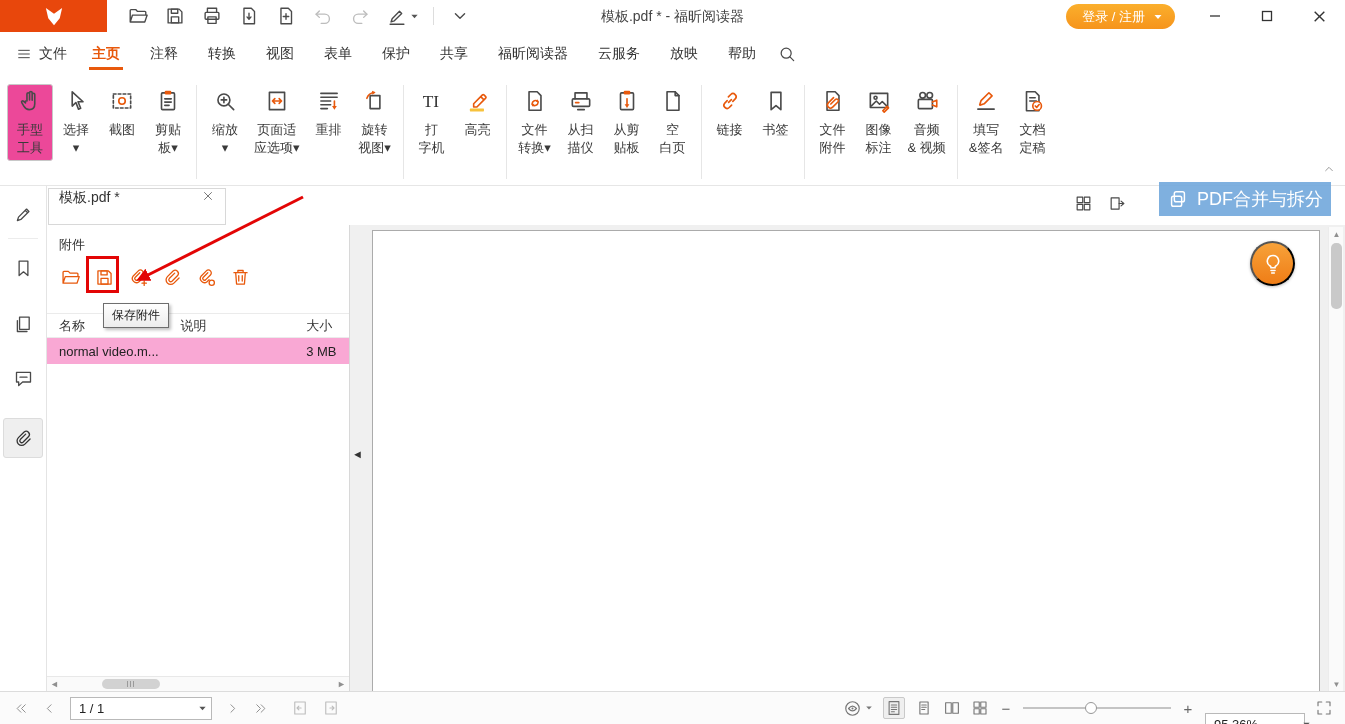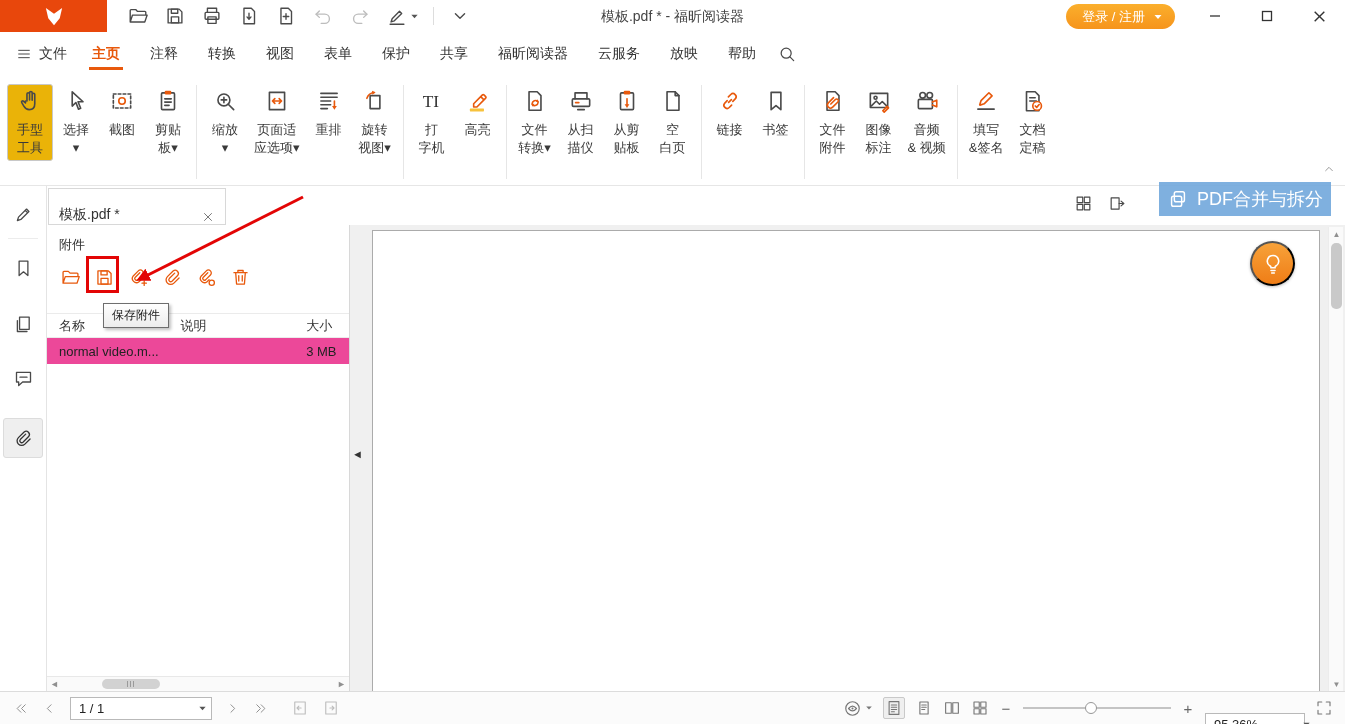--- a/index.html
+++ b/index.html
@@ -32,30 +32,30 @@
   .menu-tab { padding:0 15px; height:43px; line-height:43px; font-size:14px; color:#333; position:relative; cursor:pointer; white-space:nowrap; }
   .menu-tab.active { color:#E8590C; font-weight:bold; }
   .menu-tab.active::after { content:""; position:absolute; left:12px; right:12px; bottom:5px; height:3px; background:#E8590C; }
   .menu-search { border:none; background:transparent; margin-left:6px; cursor:pointer; }
 
   
   .ribbon { position:absolute; top:75px; left:0; right:0; height:111px; border-bottom:1px solid #E6E6E6; background:#fff;
     display:flex; align-items:flex-start; padding:9px 20px 0 7px; }
   .ritem { min-width:46px; padding:3px 5px 4px; display:flex; flex-direction:column; align-items:center; gap:7px;
     border:1px solid transparent; border-radius:3px; cursor:pointer; }
-  .ritem.selected { background:#eab308; border-color:#C8C8C8; }
+  .ritem.selected { background:#ec4899; border-color:#C8C8C8; }
   .ric { width:26px; height:26px; }
   .rlabel { font-size:13px; line-height:1.35; color:#3A3A3A; text-align:center; white-space:pre-line; }
   .rsep { width:1px; height:94px; background:#E6E6E6; margin:1px 5px 0; }
   .ribbon-collapse { position:absolute; right:8px; bottom:8px; border:none; background:transparent; cursor:pointer; }
 
   
   .tabrow { position:absolute; top:186px; left:47px; right:0; height:39px; background:#fff; }
   .doc-tab { position:absolute; left:1px; top:2px; width:178px; height:37px; background:#fff; border:1px solid #D8D8D8;
-    display:flex; align-items:flex-end; padding:0 10px; font-size:14px; cursor:pointer; }
+    display:flex; align-items:flex-start; padding:0 10px; font-size:14px; cursor:pointer; }
   .doc-tab-label { flex:1; white-space:nowrap; overflow:hidden; }
   .tr-btn { position:absolute; top:8px; border:none; background:transparent; cursor:pointer; }
   .merge-btn { position:absolute; right:14px; top:-4px; height:34px; padding:0 8px; background:rgba(116,169,220,0.92);
     color:#fff; font-size:18px; display:flex; align-items:center; gap:8px; border:none; cursor:pointer; }
 
   
   .leftrail { position:absolute; top:186px; left:0; width:47px; bottom:33px; background:#fff; border-right:1px solid #E4E4E4; }
   .rail-btn { position:absolute; left:3px; width:40px; height:40px; border:none; background:transparent; border-radius:3px;
     display:flex; align-items:center; justify-content:center; cursor:pointer; }
   .rail-btn.active { background:#EFEFEF; border:1px solid #DCDCDC; }
@@ -64,21 +64,21 @@
   
   .attach-panel { position:absolute; left:47px; top:225px; width:303px; bottom:33px; background:#fff; border-right:1px solid #D8D8D8; }
   .ap-title { position:absolute; left:12px; top:11px; font-size:13px; color:#333; }
   .ap-tools { position:absolute; left:12px; top:40px; display:flex; align-items:center; gap:12px; }
   .ap-tbtn { width:22px; height:24px; border:none; background:transparent; display:flex; align-items:center; justify-content:center; cursor:pointer; }
   .ap-header { position:absolute; left:0; right:0; top:88px; height:25px; border-top:1px solid #EBEBEB; border-bottom:1px solid #EBEBEB;
     display:flex; align-items:center; font-size:13px; color:#333; }
   .col-name { width:122px; padding-left:12px; }
   .col-desc { width:126px; padding-left:12px; }
   .col-size { width:55px; padding-left:12px; }
-  .ap-row { position:absolute; left:0; right:0; top:113px; height:26px; background:#ec4899; display:flex; align-items:center;
+  .ap-row { position:absolute; left:0; right:0; top:113px; height:26px; background:#f9a8d4; display:flex; align-items:center;
     font-size:13px; color:#222; cursor:pointer; }
   .ap-hscroll { position:absolute; left:0; right:0; bottom:0; height:15px; background:#FAFAFA; border-top:1px solid #E8E8E8;
     display:flex; align-items:center; }
   .hs-arrow { width:15px; height:14px; border:none; background:transparent; display:flex; align-items:center; justify-content:center;
     color:#909090; font-size:9px; cursor:pointer; }
   .hs-track { position:relative; flex:1; height:14px; }
   .hs-thumb { position:absolute; left:40px; top:2px; width:58px; height:10px; background:#D2D2D2; border-radius:5px; cursor:grab; }
   .hs-thumb::after { content:""; position:absolute; left:25px; top:2px; width:7px; height:6px;
     background:repeating-linear-gradient(90deg,#9A9A9A 0 1px,transparent 1px 3px); }
 

